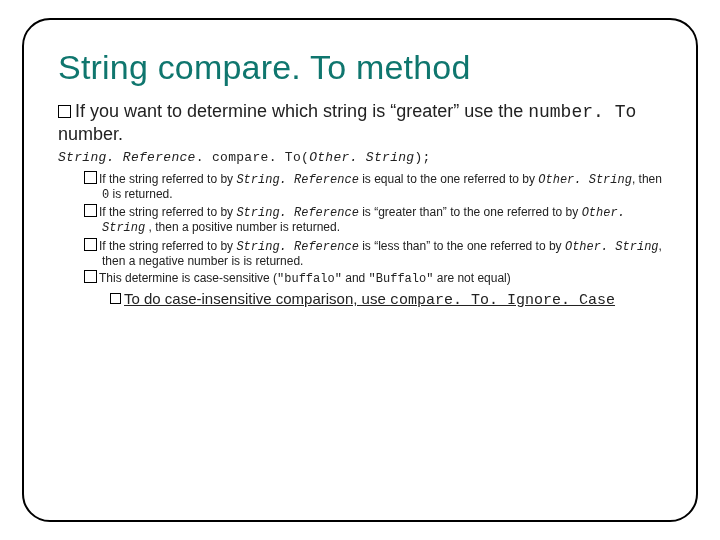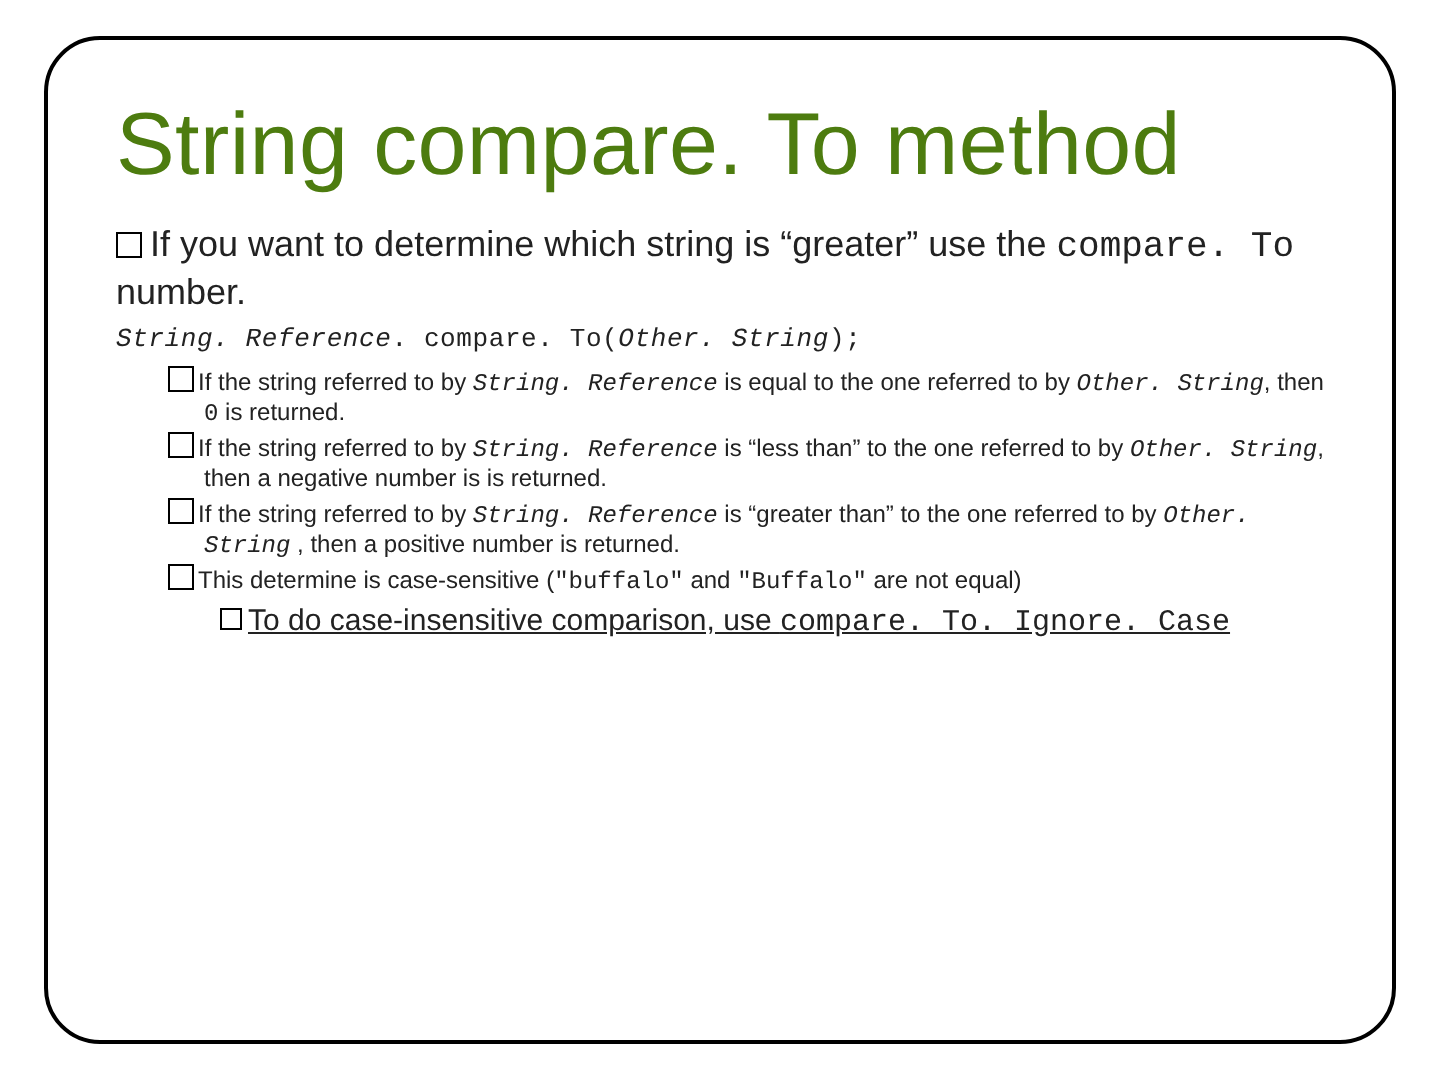--- a/index.html
+++ b/index.html
@@ -22,23 +22,23 @@
     box-sizing: border-box;
     width: 100%;
     height: 100%;
     border: 2px solid #000;
     border-radius: 28px;
     padding: 28px 34px 20px 34px;
     overflow: hidden;
   }
   h1.title {
     margin: 0 0 14px 0;
-    font-size: 44px;
+    font-size: 34px;
     font-weight: 400;
-    color: #4d7c0f;
+    color: #0f766e;
     letter-spacing: 0.2px;
   }
   .l1 {
     font-size: 18px;
     line-height: 1.22;
     margin: 0 0 4px 0;
   }
   .l1 .box {
     display: inline-block;
     width: 11px;
@@ -91,37 +91,37 @@
 </style>
 </head>
 <body>
 
 <div class="slide">
   <div class="frame">
 
     <h1 class="title">String compare. To method</h1>
 
     <p class="l1">
-      <span class="box"></span><span>If you want to determine which string is “greater” use the </span><span class="mono">compare. To</span><span> number.</span>
+      <span class="box"></span><span>If you want to determine which string is “greater” use the </span><span class="mono">number. To</span><span> number.</span>
     </p>
 
     <p class="code-line">
       <span>String. Reference</span><span class="noit">. </span><span class="noit">compare. To(</span><span>Other. String</span><span class="noit">);</span>
     </p>
 
     <p class="l2">
       <span class="box"></span><span>If the string referred to by </span><span class="monoit">String. Reference</span><span> is equal to the one referred to by </span><span class="monoit">Other. String</span><span>, then </span><span class="mono">0</span><span> is returned.</span>
     </p>
 
     <p class="l2">
-      <span class="box"></span><span>If the string referred to by </span><span class="monoit">String. Reference</span><span> is “less than” to the one referred to by </span><span class="monoit">Other. String</span><span>, then a negative number is is returned.</span>
+      <span class="box"></span><span>If the string referred to by </span><span class="monoit">String. Reference</span><span> is “greater than” to the one referred to by </span><span class="monoit">Other. String</span><span> , then a positive number is returned.</span>
     </p>
 
     <p class="l2">
-      <span class="box"></span><span>If the string referred to by </span><span class="monoit">String. Reference</span><span> is “greater than” to the one referred to by </span><span class="monoit">Other. String</span><span> , then a positive number is returned.</span>
+      <span class="box"></span><span>If the string referred to by </span><span class="monoit">String. Reference</span><span> is “less than” to the one referred to by </span><span class="monoit">Other. String</span><span>, then a negative number is is returned.</span>
     </p>
 
     <p class="l2">
       <span class="box"></span><span>This determine is case-sensitive (</span><span class="mono">"buffalo"</span><span> and </span><span class="mono">"Buffalo"</span><span> are not equal)</span>
     </p>
 
     <p class="l3">
       <span class="box"></span><span>To do case-insensitive comparison, use </span><span class="mono">compare. To. Ignore. Case</span>
     </p>
 

